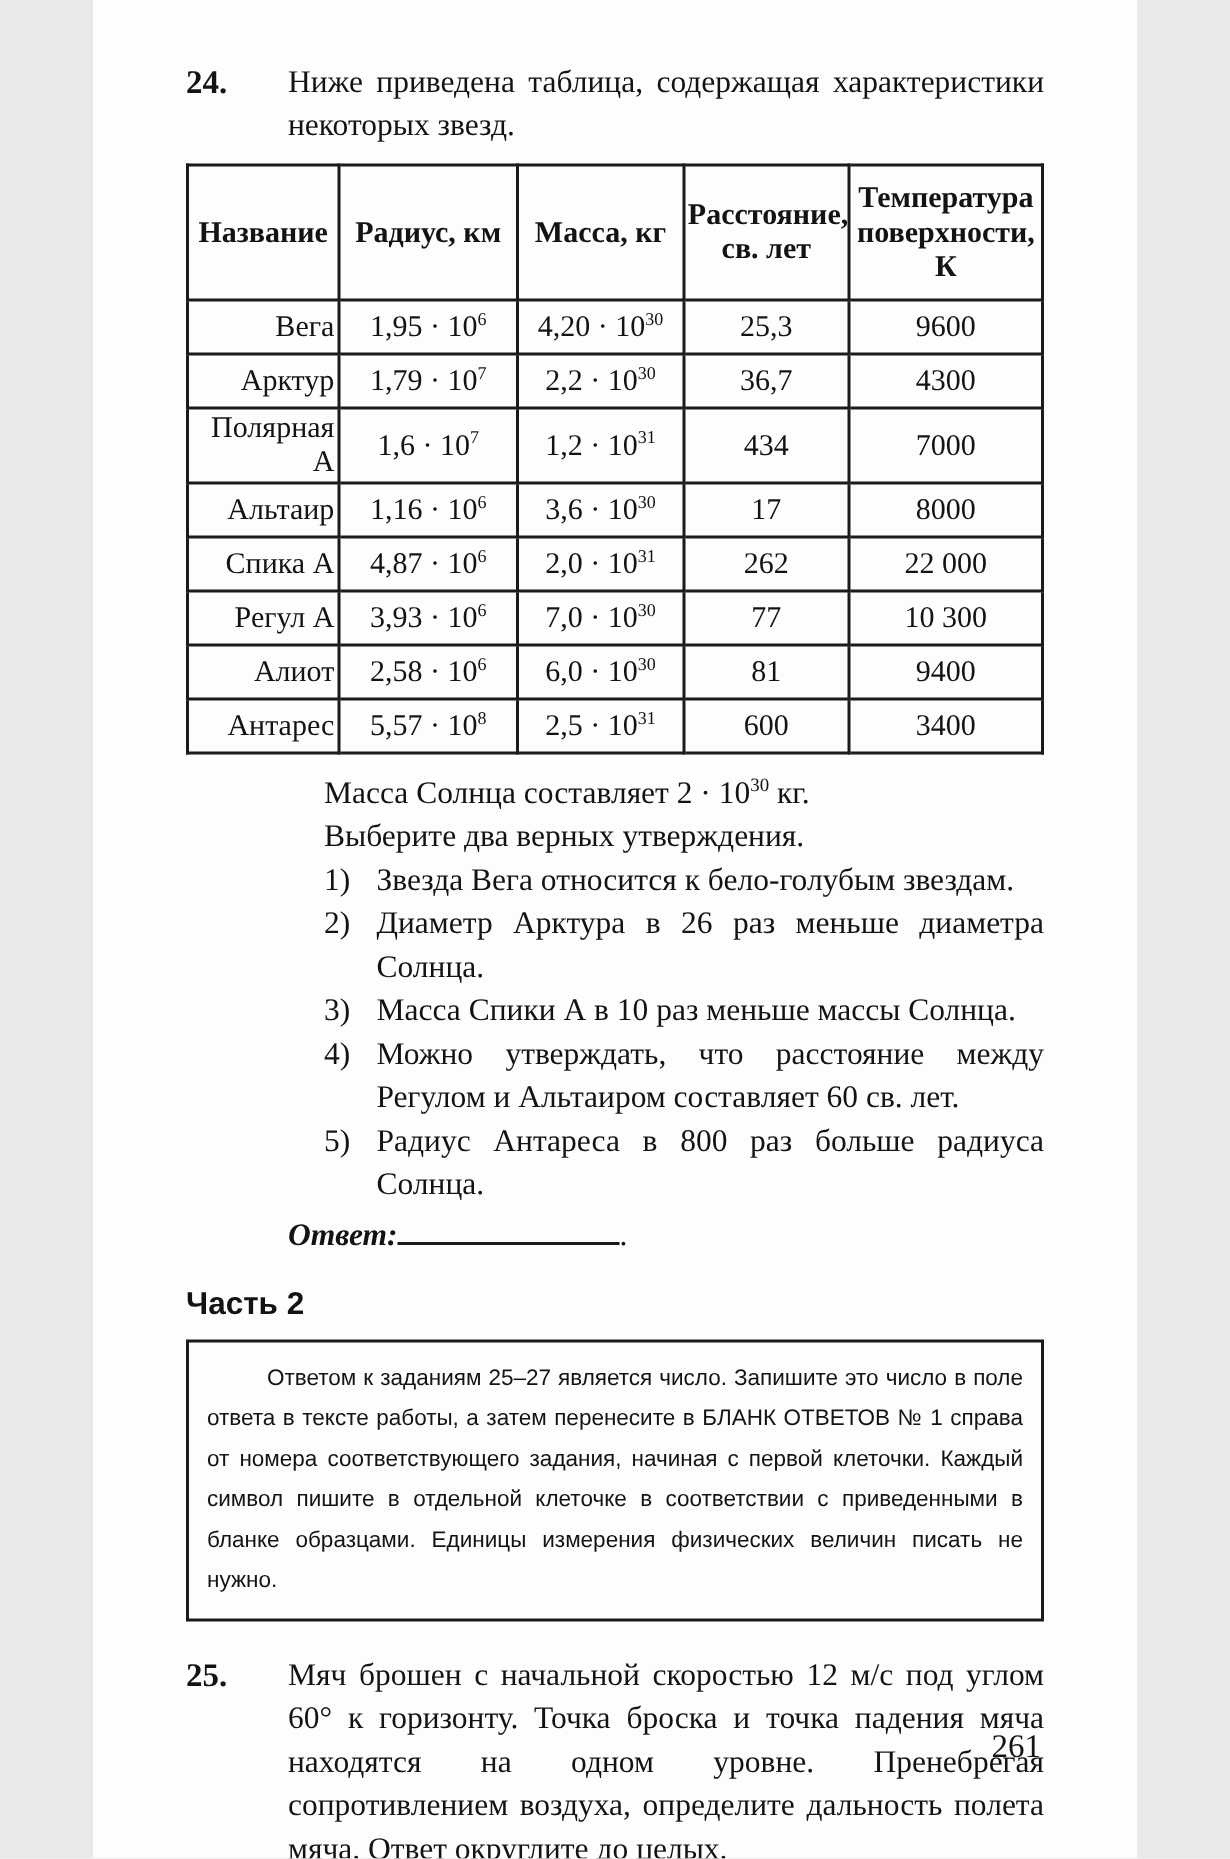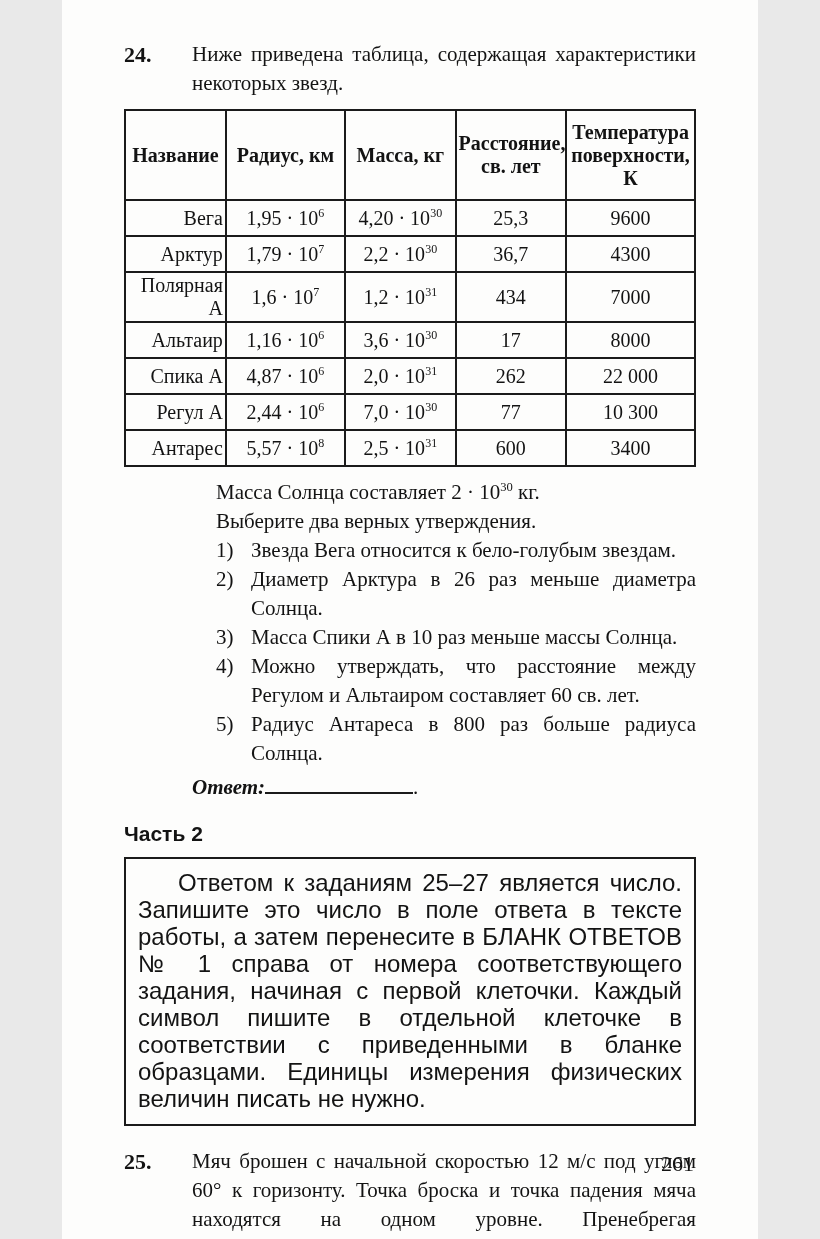--- a/index.html
+++ b/index.html
@@ -81,21 +81,21 @@
     font-weight: bold; font-size: 21px;
     margin-top: 19px;
   }
   .instr-box {
     border: 2px solid #1b1b1b;
     margin-top: 11px;
     padding: 10px 12px 12px 12px;
   }
   .instr-box p {
     font-family: "Liberation Sans", sans-serif;
-    font-size: 24px; line-height: 27px;
+    font-size: 15px; line-height: 27px;
     text-align: justify;
     text-indent: 40px;
   }
 
   .q25 { margin-top: 21px; }
   .pageno {
     position: absolute;
     right: 64px; bottom: 62px;
     font-size: 22px;
   }
@@ -162,24 +162,31 @@
         </tr>
         <tr>
           <td class="name">Спика А</td>
           <td><span>4,87 · 10</span><sup>6</sup></td>
           <td><span>2,0 · 10</span><sup>31</sup></td>
           <td>262</td>
           <td>22 000</td>
         </tr>
         <tr>
           <td class="name">Регул А</td>
-          <td><span>2,44 · 10</span><sup>6</sup></td>
+          <td><span>3,93 · 10</span><sup>6</sup></td>
           <td><span>7,0 · 10</span><sup>30</sup></td>
           <td>77</td>
           <td>10 300</td>
+        </tr>
+        <tr>
+          <td class="name">Алиот</td>
+          <td><span>2,58 · 10</span><sup>6</sup></td>
+          <td><span>6,0 · 10</span><sup>30</sup></td>
+          <td>81</td>
+          <td>9400</td>
         </tr>
         <tr>
           <td class="name">Антарес</td>
           <td><span>5,57 · 10</span><sup>8</sup></td>
           <td><span>2,5 · 10</span><sup>31</sup></td>
           <td>600</td>
           <td>3400</td>
         </tr>
       </tbody>
     </table>

